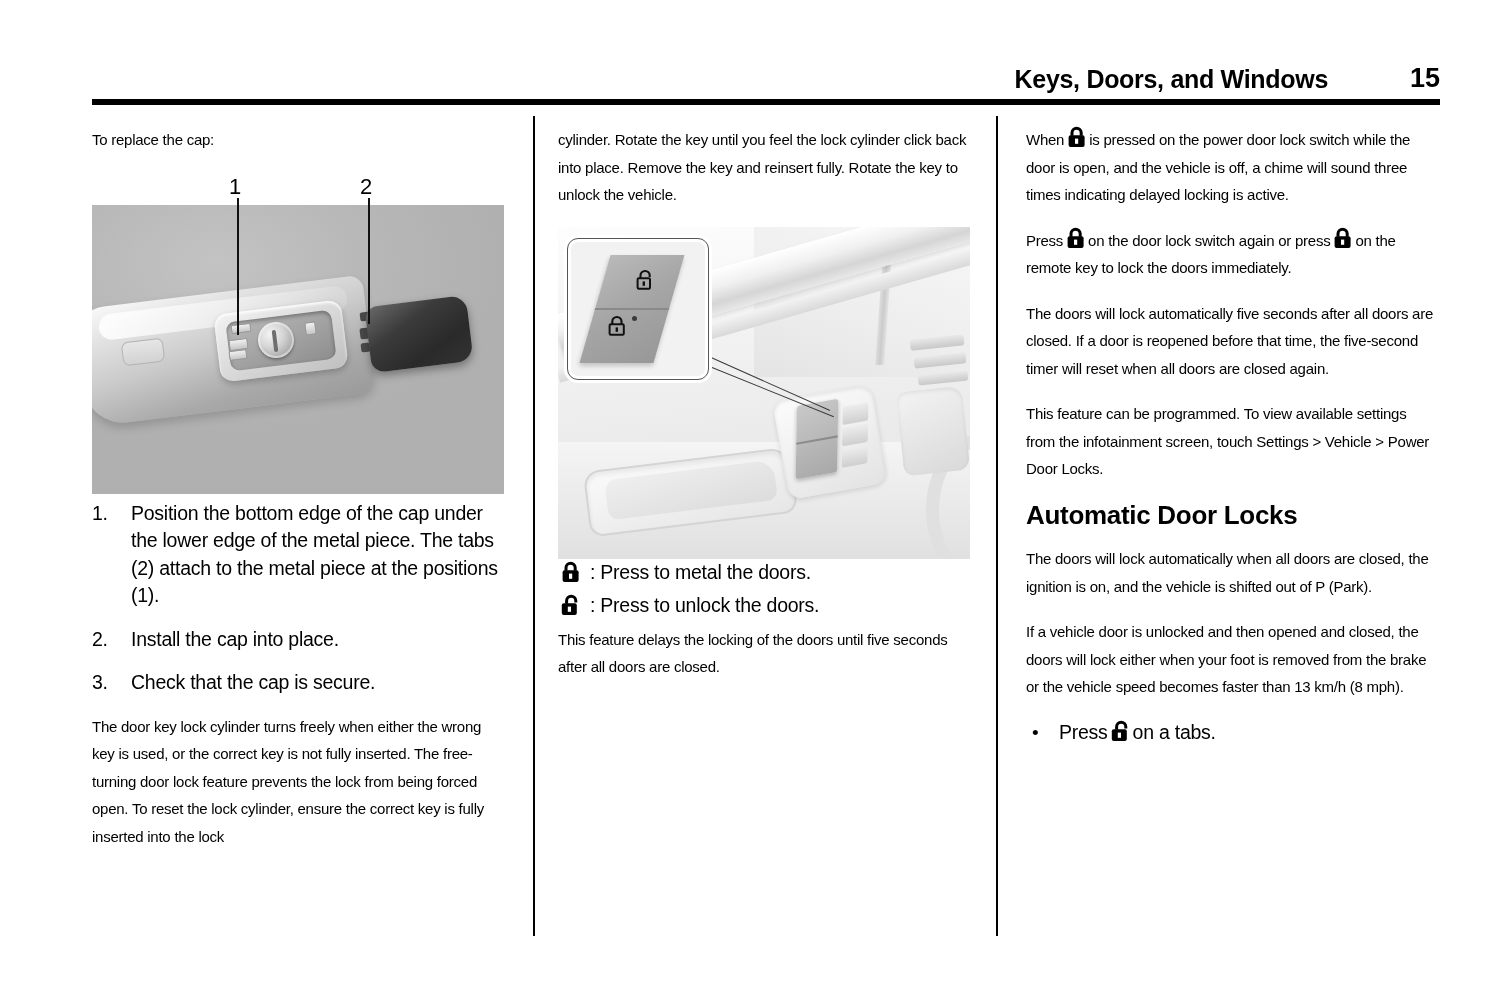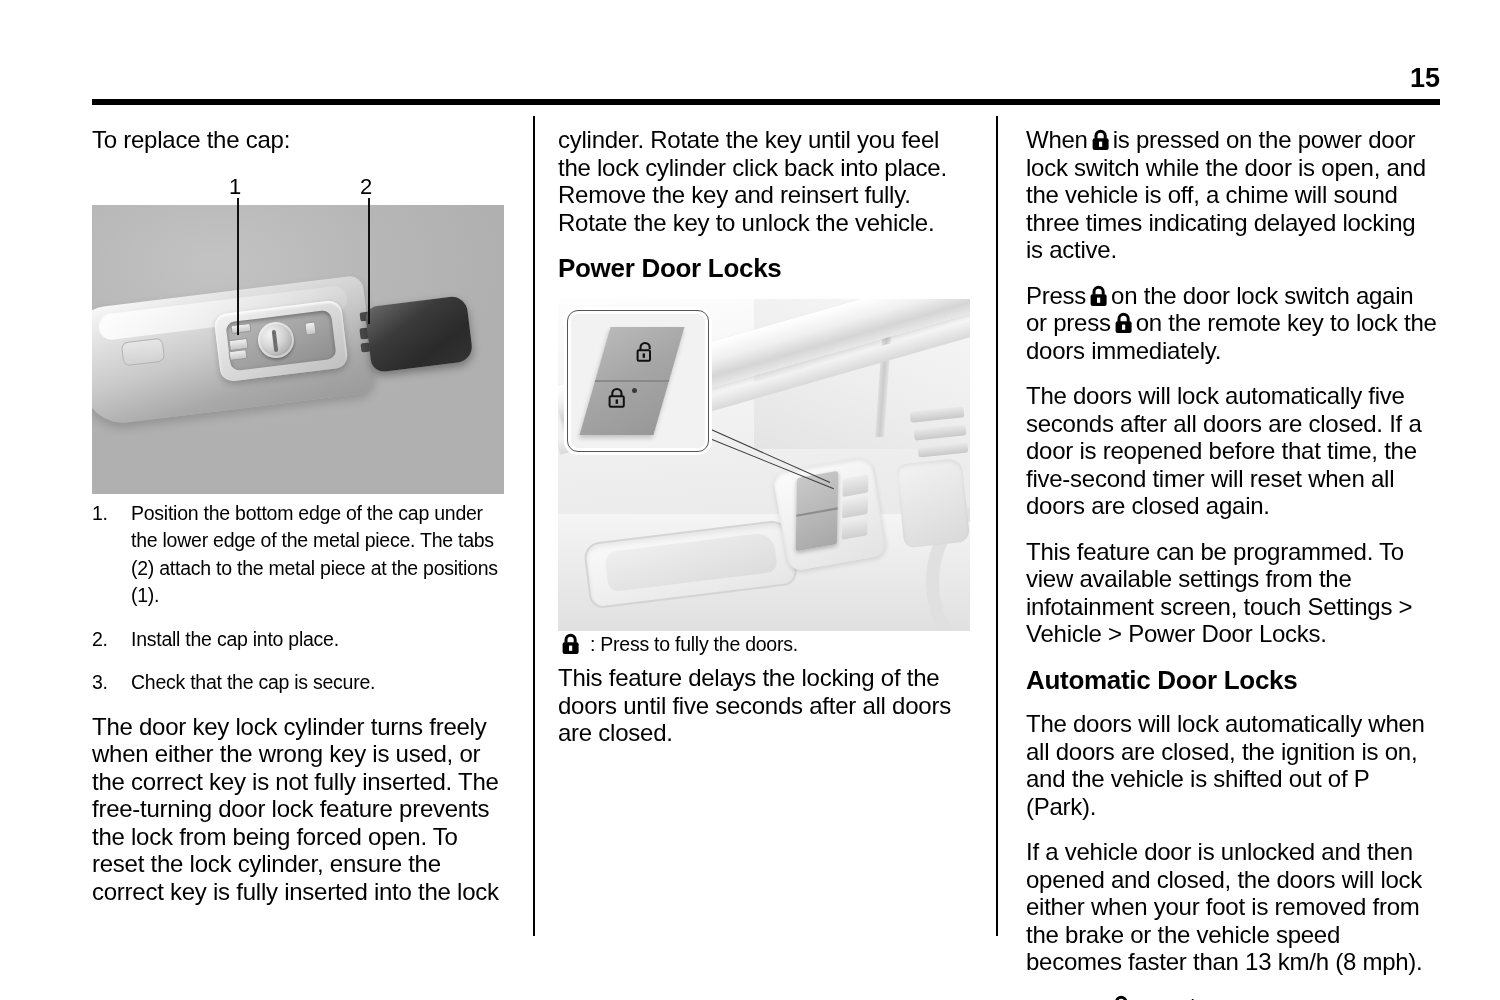--- a/index.html
+++ b/index.html
@@ -65,21 +65,21 @@
     top: 116px;
     width: 2px;
     height: 820px;
     background: #000;
   }
   #divider-1 { left: 533px; }
   #divider-2 { left: 996px; }
 
   
   p.body-text {
-    font-size: 24px;
+    font-size: 15px;
     line-height: 27.5px;
     margin: 0 0 18px 0;
     letter-spacing: -0.25px;
   }
   p.body-text:last-child { margin-bottom: 0; }
 
   h2.section-head {
     font-size: 26px;
     font-weight: bold;
     margin: 14px 0 16px 0;
@@ -466,20 +466,21 @@
     transform-origin: 0 50%;
     z-index: 4;
   }
   #leader-a { left: 144px; top: 126px; width: 140px; transform: rotate(24deg); }
   #leader-b { left: 144px; top: 136px; width: 142px; transform: rotate(22deg); }
 </style>
 </head>
 <body>
 
 <div id="page-header">
+  <span id="header-title">Keys, Doors, and Windows</span>
   <span id="page-number">15</span>
 </div>
 <div id="header-rule"></div>
 
 <div class="col-divider" id="divider-1"></div>
 <div class="col-divider" id="divider-2"></div>
 
 <div class="column" id="col-1">
 
   <p class="body-text">To replace the cap:</p>
@@ -523,21 +524,20 @@
     </li>
   </ol>
 
   <p class="body-text">The door key lock cylinder turns freely when either the wrong key is used, or the correct key is not fully inserted. The free-turning door lock feature prevents the lock from being forced open. To reset the lock cylinder, ensure the correct key is fully inserted into the lock</p>
 </div>
 
 <div class="column" id="col-2">
 
   <p class="body-text">cylinder. Rotate the key until you feel the lock cylinder click back into place. Remove the key and reinsert fully. Rotate the key to unlock the vehicle.</p>
 
-  <h2 class="section-head">Power Door Locks</h2>
 
   <div id="fig-door-panel">
     <div id="fig2-window"></div>
     <div id="fig2-pillar"></div>
     <div class="fig2-vent-slat" id="fig2-slat-1"></div>
     <div class="fig2-vent-slat" id="fig2-slat-2"></div>
     <div class="fig2-vent-slat" id="fig2-slat-3"></div>
     <div id="fig2-beltline"></div>
     <div id="fig2-beltline2"></div>
     <div id="fig2-lower-panel"></div>
@@ -579,23 +579,33 @@
   </div>
 
   <div class="legend-line">
     <span class="lock-glyph">
       <svg width="21" height="23" viewBox="0 0 21 23">
         <path d="M6 9.8 V6.8 a4.6 4.6 0 0 1 9.2 0 V9.8" fill="none" stroke="#000" stroke-width="3"></path>
         <rect x="2.6" y="9.2" width="16" height="11.8" rx="2" fill="#000"></rect>
         <rect x="9" y="12.6" width="3.2" height="5.2" fill="#fff"></rect>
       </svg>
     </span>
-    <span class="legend-text">: Press to fully the doors.</span>
+    <span class="legend-text">: Press to metal the doors.</span>
   </div>
 
+  <div class="legend-line">
+    <span class="lock-glyph">
+      <svg width="21" height="23" viewBox="0 0 21 23">
+        <path d="M6.6 9.8 V6.8 a4.6 4.6 0 0 1 9.2 0 V8.4" fill="none" stroke="#000" stroke-width="3"></path>
+        <rect x="1.8" y="9.2" width="15" height="11.8" rx="2" fill="#000"></rect>
+        <rect x="7.8" y="12.6" width="3.2" height="5.2" fill="#fff"></rect>
+      </svg>
+    </span>
+    <span class="legend-text">: Press to unlock the doors.</span>
+  </div>
 
   <p class="body-text">This feature delays the locking of the doors until five seconds after all doors are closed.</p>
 </div>
 
 <div class="column" id="col-3">
 
   <p class="body-text"><span>When</span><span class="lock-glyph"><svg width="21" height="23" viewBox="0 0 21 23">
           <path d="M6 9.8 V6.8 a4.6 4.6 0 0 1 9.2 0 V9.8" fill="none" stroke="#000" stroke-width="3"></path>
           <rect x="2.6" y="9.2" width="16" height="11.8" rx="2" fill="#000"></rect>
           <rect x="9" y="12.6" width="3.2" height="5.2" fill="#fff"></rect>

